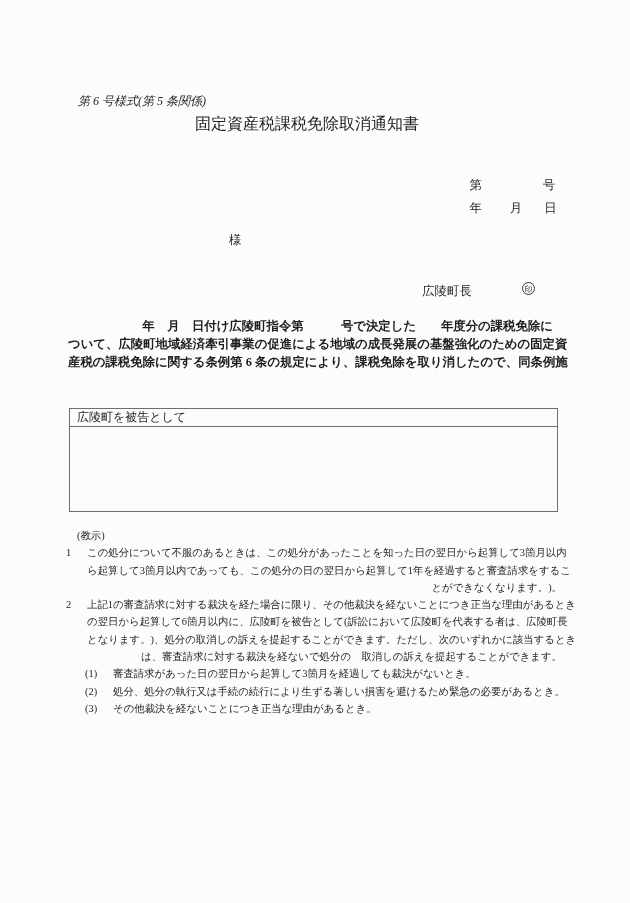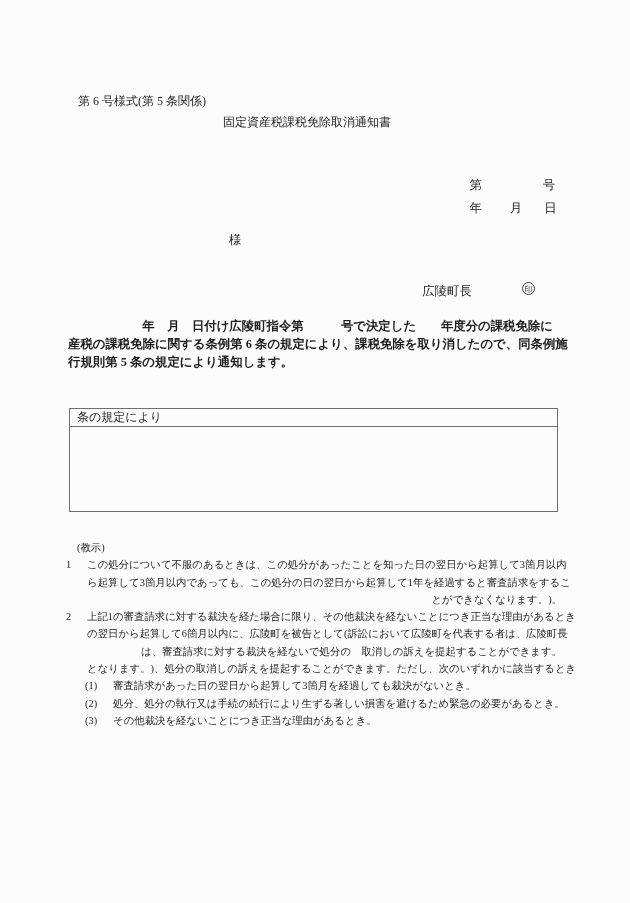--- a/index.html
+++ b/index.html
@@ -6,22 +6,22 @@
   body{
     width:630px;height:903px;
     background:#fcfcfc;
     font-family:"Liberation Serif","DejaVu Serif",serif;
     color:#1e1e1e;
     overflow:hidden;
     position:relative;
   }
   .page{position:absolute;inset:0;}
   .abs{position:absolute;white-space:pre;}
-  .form-number{left:78px;top:93px;font-size:12px;}
-  .doc-title{left:0;right:16px;top:114px;text-align:center;font-size:12px;letter-spacing:0;}
+  .form-number{left:78px;top:93px;font-size:12px;font-style:italic;}
+  .doc-title{left:0;right:16px;top:114px;text-align:center;font-size:16px;letter-spacing:0;}
   .doc-number{left:457px;top:162px;font-size:12.4px;}
   .doc-number .suffix{margin-left:61px;}
   .date-line{left:457px;top:185px;font-size:12.4px;}
   .date-line .month{margin-left:28px;}
   .date-line .day{margin-left:22px;}
   .recipient{left:229px;top:232px;font-size:12.4px;}
   .issuer-row{left:334px;top:283px;right:70px;font-size:12.4px;text-align:center;}
   .seal{
     position:absolute;left:522px;top:282px;
     width:13px;height:13px;border:1px solid #3a3a3a;border-radius:50%;
@@ -35,21 +35,21 @@
     border:1px solid #6e6e6e;box-sizing:border-box;background:transparent;
   }
   .reason-box-header{
     height:18px;line-height:17px;padding-left:7px;
     border-bottom:1px solid #6e6e6e;box-sizing:border-box;
     font-size:12px;white-space:pre;
   }
   .reason-box-body{height:85px;}
   .guidance{
     position:absolute;left:66px;top:527px;width:496px;
-    font-size:10.4px;line-height:17.3px;margin-top:12px;
+    font-size:10.4px;line-height:17.3px;
   }
   .guidance .tl{white-space:pre;text-align:right;}
   .guidance-heading{margin-left:11px;white-space:pre;}
   .g-item{position:relative;}
   .g-item .g-num{position:absolute;left:0;top:0;}
   .g-item .g-lines{margin-left:21px;}
   .g-sub{position:relative;}
   .g-sub .g-sub-label{position:absolute;left:19px;top:0;}
   .g-sub .g-sub-text{margin-left:47px;white-space:pre;}
 </style>
@@ -68,46 +68,46 @@
 
   <div class="abs date-line">
     <span>年</span><span class="month">月</span><span class="day">日</span>
   </div>
 
   <div class="abs recipient">様</div>
 
   <div class="abs issuer-row">広陵町長</div>
   <div class="seal">印</div>
 
-  <div class="abs main-paragraph"><div class="tl">　　　　　　年　月　日付け広陵町指令第　　　号で決定した　　年度分の課税免除に</div><div class="tl">産税の課税免除に関する条例第 6 条の規定により、課税免除を取り消したので、同条例施</div><div class="tl">行規則第 5 条の規定により通知します。</div></div>
+  <div class="abs main-paragraph"><div class="tl">　　　　　　年　月　日付け広陵町指令第　　　号で決定した　　年度分の課税免除に</div><div class="tl">ついて、広陵町地域経済牽引事業の促進による地域の成長発展の基盤強化のための固定資</div><div class="tl">産税の課税免除に関する条例第 6 条の規定により、課税免除を取り消したので、同条例施</div></div>
 
   <div class="reason-box">
-    <div class="reason-box-header">条の規定により</div>
+    <div class="reason-box-header">広陵町を被告として</div>
     <div class="reason-box-body"></div>
   </div>
 
   <div class="guidance">
     <div class="guidance-heading">(教示)</div>
 
     <div class="g-item">
       <span class="g-num">1</span>
       <div class="g-lines">
           <div class="tl">この処分について不服のあるときは、この処分があったことを知った日の翌日から起算して3箇月以内</div>
           <div class="tl">ら起算して3箇月以内であっても、この処分の日の翌日から起算して1年を経過すると審査請求をするこ</div>
           <div class="tl">とができなくなります。)。</div>
         </div>
     </div>
 
     <div class="g-item">
       <span class="g-num">2</span>
       <div class="g-lines">
           <div class="tl">上記1の審査請求に対する裁決を経た場合に限り、その他裁決を経ないことにつき正当な理由があるとき</div>
           <div class="tl">の翌日から起算して6箇月以内に、広陵町を被告として(訴訟において広陵町を代表する者は、広陵町長</div>
+          <div class="tl">となります。)、処分の取消しの訴えを提起することができます。ただし、次のいずれかに該当するとき</div>
           <div class="tl">は、審査請求に対する裁決を経ないで処分の　取消しの訴えを提起することができます。</div>
-          <div class="tl">となります。)、処分の取消しの訴えを提起することができます。ただし、次のいずれかに該当するとき</div>
         </div>
     </div>
 
     <div class="g-sub">
       <span class="g-sub-label">(1)</span>
       <div class="g-sub-text">審査請求があった日の翌日から起算して3箇月を経過しても裁決がないとき。</div>
     </div>
 
     <div class="g-sub">
       <span class="g-sub-label">(2)</span>

